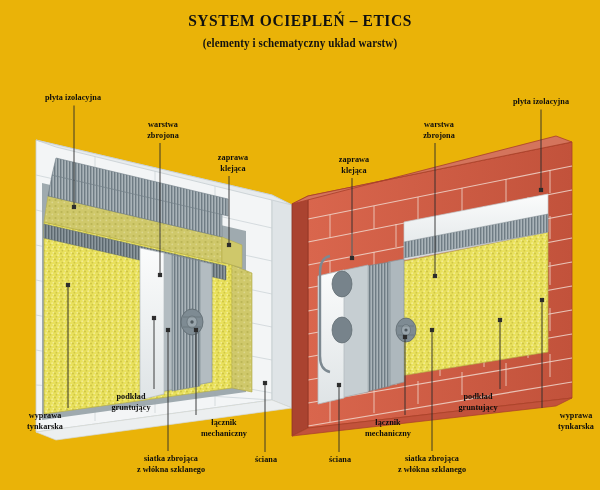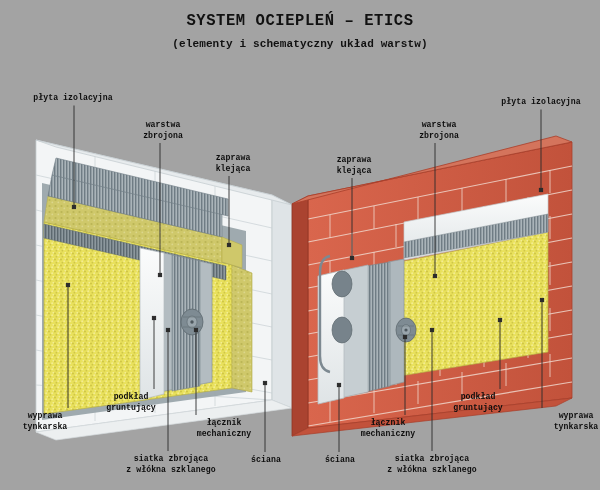--- a/index.html
+++ b/index.html
@@ -4,22 +4,22 @@
 <style>
   html, body {
     margin: 0;
     padding: 0;
     background: #ffffff;
   }
   #page {
     position: relative;
     width: 600px;
     height: 490px;
-    background: #a3a3a3;
-    font-family: Liberation Mono, monospace;
+    background: #eab308;
+    font-family: Liberation Serif, serif;
     overflow: hidden;
   }
 
   
   #title-block {
     position: absolute;
     top: 12px;
     left: 0;
     width: 600px;
     text-align: center;

